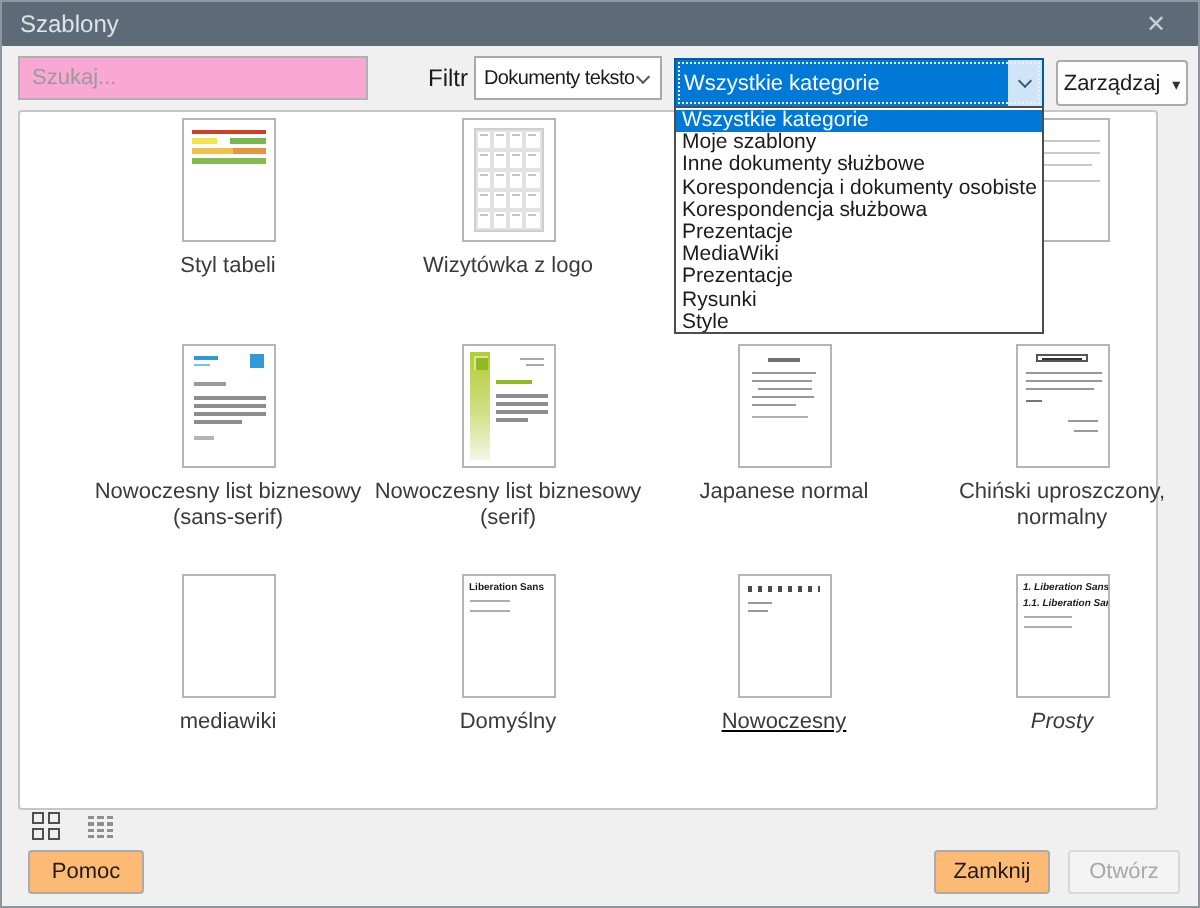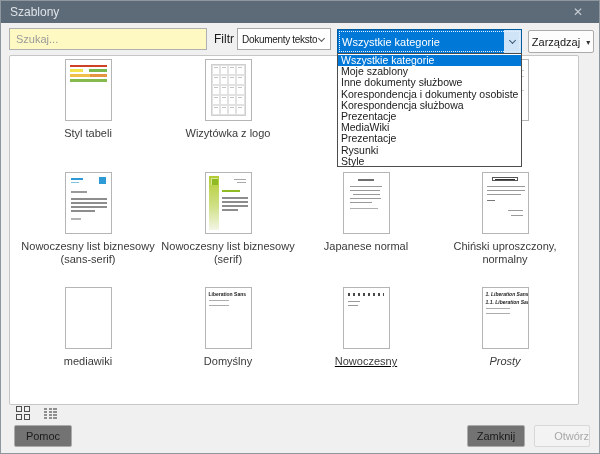--- a/index.html
+++ b/index.html
@@ -18,22 +18,22 @@
   }
   .titlebar .title { color:#dfe3e8; font-size:12px; padding-left:9px; }
   .close-btn {
     position:absolute; right:0; top:0; width:42px; height:22px;
     display:flex; align-items:center; justify-content:center;
     color:#c7cdd4; font-size:12px; cursor:default;
   }
 
   
   .search-input {
-    position:absolute; left:8px; top:27px; width:198px; height:22px;
-    border:1px solid #b0b0b0; background:#fef9c3; font-size:11px;
+    position:absolute; left:8px; top:27px; width:175px; height:22px;
+    border:1px solid #b0b0b0; background:#f9a8d4; font-size:11px;
     padding:0 6px; color:#444; font-family:"Liberation Sans",sans-serif;
   }
   .search-input::placeholder { color:#9a9a9a; }
   .filter-label {
     position:absolute; left:213px; top:27px; height:22px; line-height:22px;
     font-size:12px; color:#1b1b1b;
   }
   .combo {
     position:absolute; display:flex; align-items:center;
     background:#fff; border:1px solid #a8a8a8;
@@ -67,21 +67,21 @@
     display:flex; align-items:center; justify-content:center;
     font-size:11px; color:#1b1b1b; gap:6px;
   }
   .manage-btn .tri { font-size:8px; color:#333; margin-top:1px; }
 
   
   .panel {
     position:absolute; left:8px; top:54px; width:570px; height:350px;
     background:#fff; border:1px solid #c6c6c6; border-radius:2px;
   }
-  .tile { position:absolute; width:140px; display:flex; flex-direction:column; align-items:center; }
+  .tile { position:absolute; width:140px; display:flex; flex-direction:column; align-items:center;margin-left:26px; }
   .thumb {
     width:47px; height:62px; background:#fff; border:1px solid #b5b5b5;
     position:relative; overflow:hidden; flex:none;
   }
   .tile-label {
     margin-top:6px; font-size:11px; line-height:13px; color:#3a3a3a;
     text-align:center; white-space:pre-line;
   }
 
   
@@ -179,28 +179,28 @@
     display:grid; grid-template-columns:1fr 1fr; grid-template-rows:1fr 1fr; gap:2px;
   }
   .icon-grid span { border:1px solid #4f4f4f; }
   .icon-list {
     position:absolute; left:43px; top:406px; width:14px; height:12px;
     background:
       repeating-linear-gradient(90deg, transparent 0 3.2px, #f0f0f0 3.2px 4.7px),
       repeating-linear-gradient(0deg, #8f8f8f 0 1.6px, transparent 1.6px 3.1px);
   }
   .btn {
-    position:absolute; height:22px; background:#737373; border:1px solid #ababab;
+    position:absolute; height:22px; background:#fdba74; border:1px solid #ababab;
     border-radius:2px; font-size:11px; color:#1b1b1b;
     display:flex; align-items:center; justify-content:center;
   }
   .btn-help   { left:13px;  top:424px; width:58px; }
   .btn-close  { left:466px; top:424px; width:58px; }
   .btn-open   { left:533px; top:424px; width:56px; background:#f3f3f3;
-                border-color:#d8d8d8; color:#a8a8a8;justify-content:flex-end; }
+                border-color:#d8d8d8; color:#a8a8a8; }
 </style>
 </head>
 <body>
 
 <div class="dialog">
 
   <div class="titlebar">
     <span class="title">Szablony</span>
   </div>
   <div class="close-btn">✕</div>

